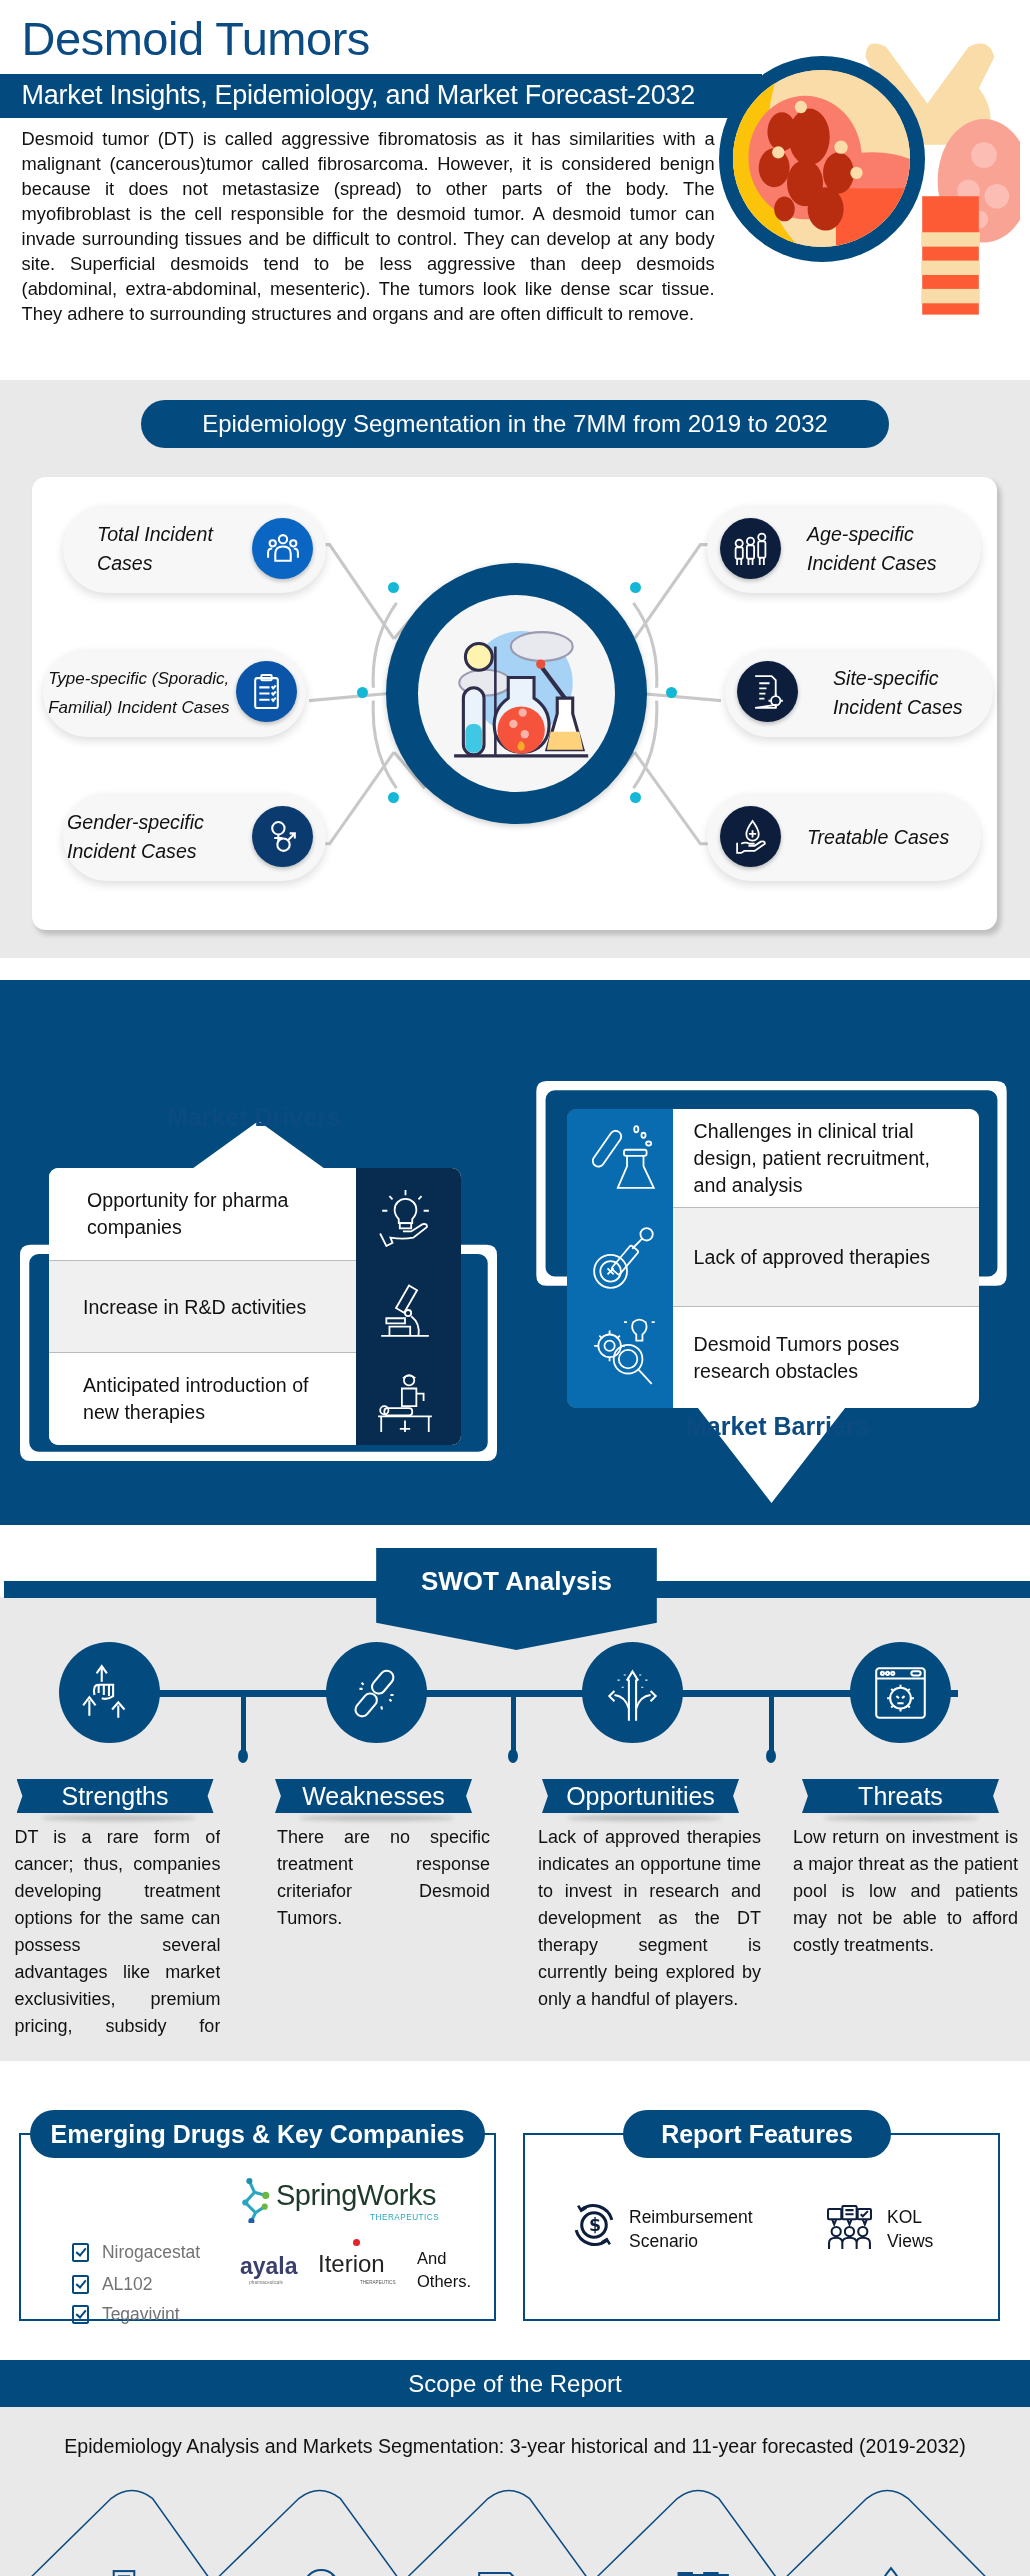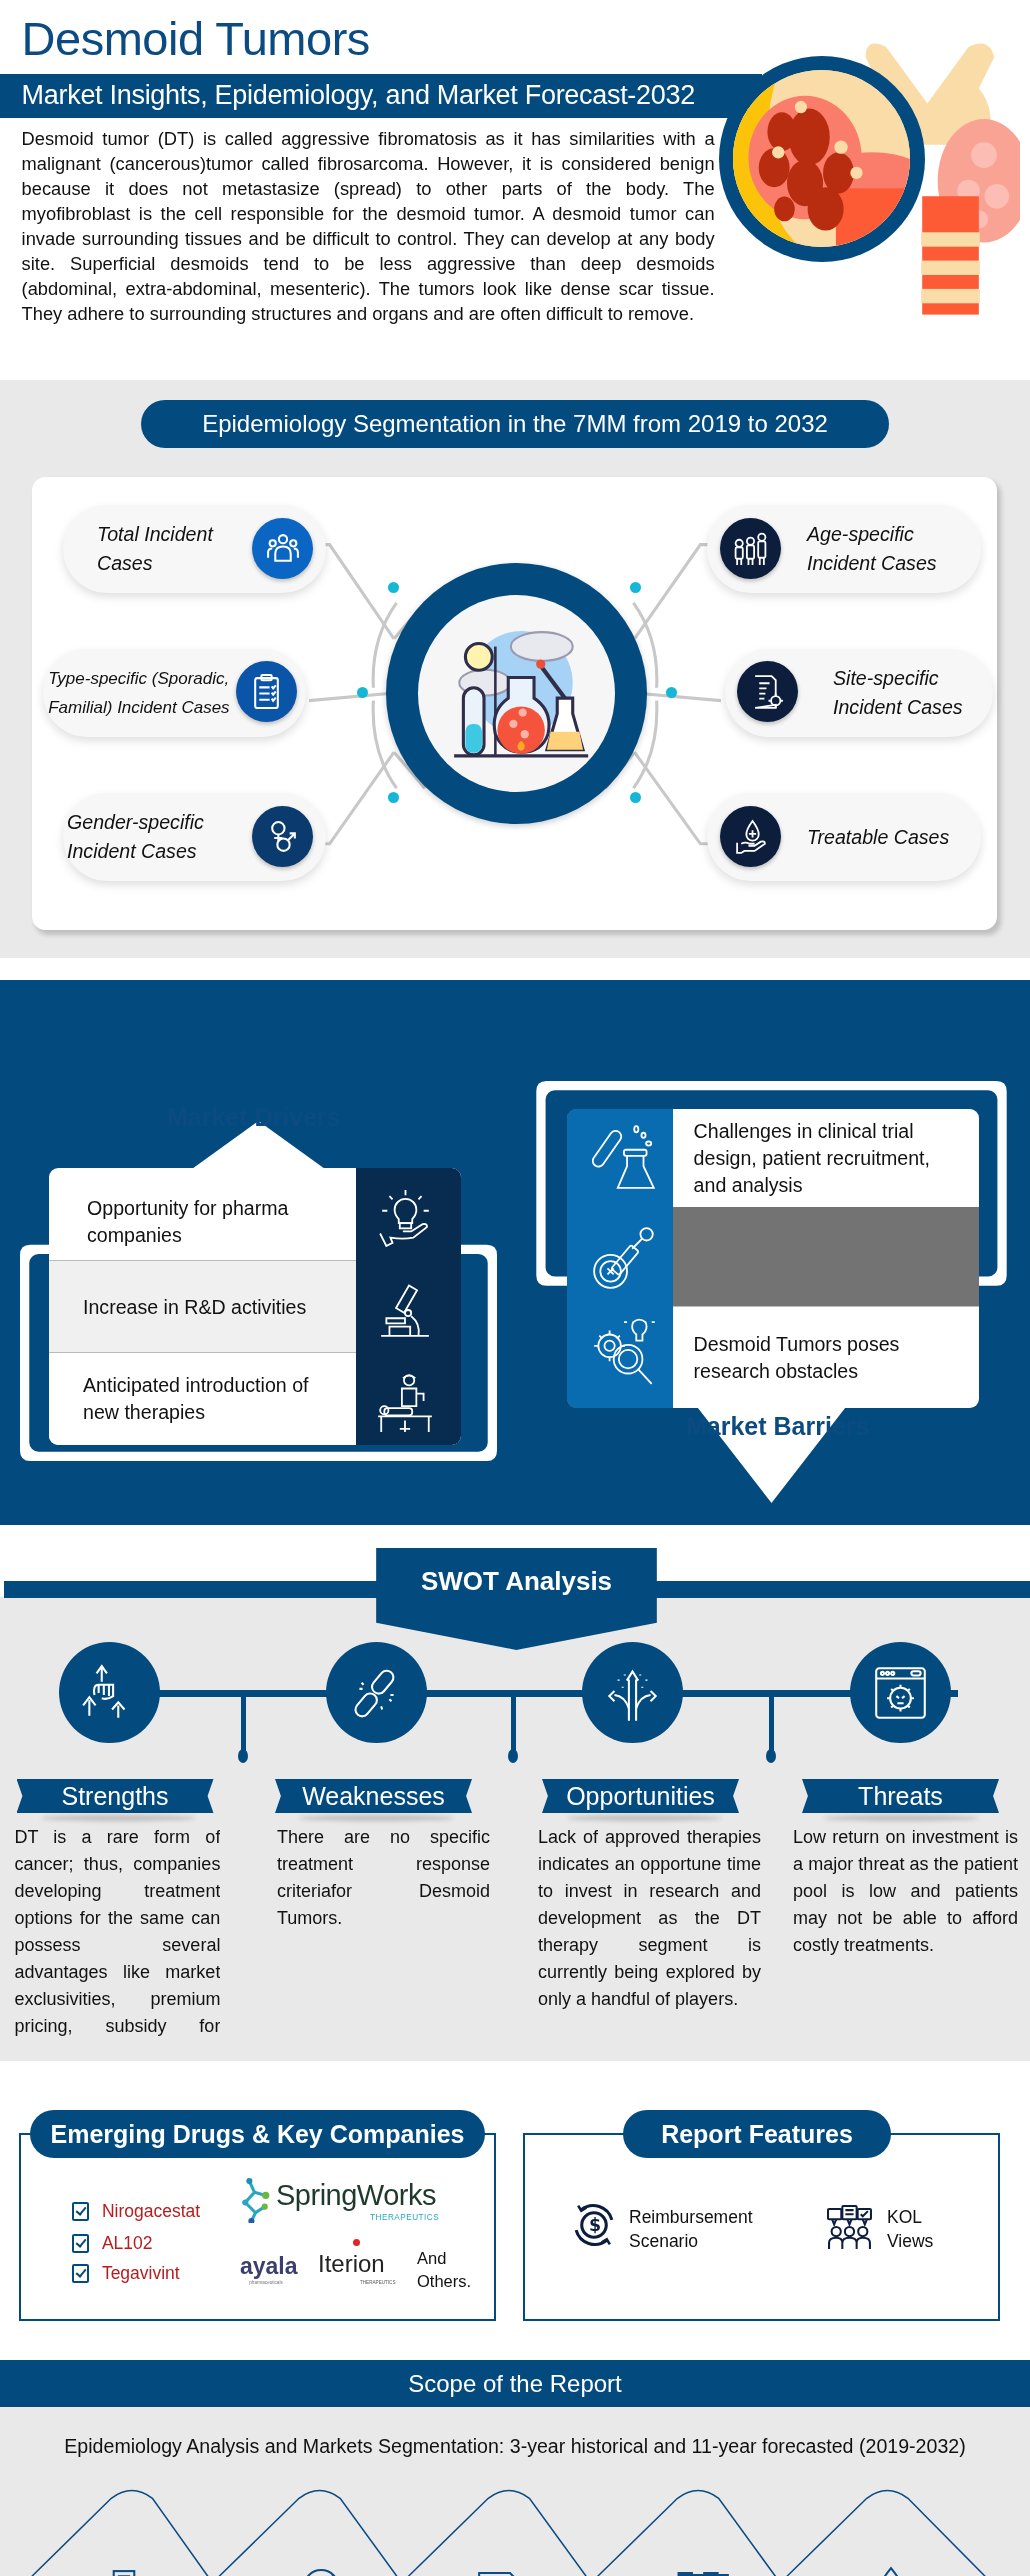--- a/index.html
+++ b/index.html
@@ -34,21 +34,21 @@
   .swot-line { left: 4.1px; top: 1581px; width: 1026px; height: 16.5px; background: #034b7e; }
   .swot-title { left: 376px; top: 1566px; width: 281px; text-align: center; color: #fff; font-size: 26px; font-weight: bold; }
   .swot-circle { position: absolute; width: 101px; height: 101px; border-radius: 50%; background: #034b7e; top: 1642px; display: flex; align-items: center; justify-content: center; }
   .swot-ribbon { position: absolute; top: 1779px; height: 34px; background: #034b7e; color: #fff; font-size: 25px; font-weight: normal; display: flex; align-items: center; justify-content: center; clip-path: polygon(0 0, 100% 0, 97% 50%, 100% 100%, 0 100%, 3% 50%); }
   .swot-shadow { position: absolute; top: 1815px; height: 6.2px; border-radius: 50%; background: rgba(0,0,0,0.18); filter: blur(2.1px); }
   .swot-text { position: absolute; top: 1824px; font-size: 18px; line-height: 27px; text-align: justify; color: #111; }
 
   
   .box { position: absolute; border: 2.1px solid #034b7e; border-top-width: 2.1px; background: #fff; }
   .pill { position: absolute; background: #034b7e; color: #fff; font-weight: bold; font-size: 25px; border-radius: 24px; display: flex; align-items: center; justify-content: center; }
-  .drug { position: absolute; display: flex; align-items: center; font-size: 17.5px; color: #b91c1c; }
+  .drug { position: absolute; display: flex; align-items: center; font-size: 17.5px; color: #737373; margin-top: 41px; }
   .chk { width: 16.5px; height: 18.5px; border: 2.1px solid #034b7e; border-radius: 2.1px; margin-right: 13.4px; position: relative; }
   .chk::after { content: ""; position: absolute; left: 4.1px; top: 1px; width: 4.1px; height: 8.2px; border: solid #034b7e; border-width: 0 2.1px 2.1px 0; transform: rotate(40deg); }
 
   
   .scope-band { left: 0; top: 2360px; width: 1030px; height: 47px; background: #034b7e; color: #fff; font-size: 24px; display: flex; align-items: center; justify-content: center; }
   .scope-bg { left: 0; top: 2407px; width: 1030px; height: 395px; background: #e9e9e9; }
   .scope-sub { left: 0; top: 2435px; width: 1030px; text-align: center; font-size: 19.6px; color: #111; }
 </style>
 </head>
 <body>
@@ -218,21 +218,21 @@
 </div>
 
 <div class="abs blue-sec"></div>
 
 <svg class="abs" style="left:19.6px;top:1121px" width="477" height="340" viewBox="0 0 926 660">
   <path d="M0 260 Q0 240 20 240 L130 240 L463 0 L796 240 L906 240 Q926 240 926 260 L926 640 Q926 660 906 660 L20 660 Q0 660 0 640 Z" fill="#fff"></path>
   <rect x="18" y="258" width="890" height="384" rx="18" fill="#034b7e"></rect>
 </svg>
 <div class="hdr-blue" style="left:167px;top:1103px">Market Drivers</div>
 <div class="abs" style="left:49px;top:1168px;width:412px;height:277px;background:#fff;border-radius:9.3px;overflow:hidden">
-  <div class="db-row" style="left:0;top:8px;width:307px;height:92px;background:#fff;padding-left:38px">
+  <div class="db-row" style="left:0;top:0;width:307px;height:92px;background:#fff;padding-left:38px">
       <span style="width:216px">Opportunity for pharma companies</span>
     </div>
   <div class="db-row" style="left:0;top:92px;width:307px;height:93px;background:#f0f0f0;padding-left:34px;border-top:1.5px solid #bbb">
       <span>Increase in R&amp;D activities</span>
     </div>
   <div class="db-row" style="left:0;top:184px;width:307px;height:93px;background:#fff;padding-left:34px;border-top:1.5px solid #bbb">
       <span style="width:227px">Anticipated introduction of new therapies</span>
     </div>
   <div class="abs" style="left:307px;top:0;width:105px;height:277px;background:#082c4f">
     <svg class="abs" style="left:20.6px;top:21.6px" width="57" height="57" viewBox="0 0 110 110" fill="none" stroke="#fff" stroke-width="3.5">
@@ -285,20 +285,23 @@
         <circle cx="34" cy="60" r="10"></circle>
         <path d="M34 30 V38 M34 82 V90 M4 60 H12 M56 60 H64 M14 40 L20 46 M54 40 L48 46"></path>
         <circle cx="70" cy="86" r="28"></circle>
         <circle cx="70" cy="86" r="18"></circle>
         <path d="M90 106 L116 134"></path>
         <path d="M86 38 Q74 28 80 14 Q92 4 104 14 Q110 28 98 38 V50 H86 Z M92 0 V-6 M116 14 H122 M68 14 H62"></path>
       </svg>
   </div>
   <div class="db-row" style="left:106px;top:0;width:306px;height:98px;background:#fff;padding-left:20.6px">
       <span style="width:268px">Challenges in clinical trial design, patient recruitment, and analysis</span>
+    </div>
+  <div class="db-row" style="left:106px;top:98px;width:306px;height:99px;background:#f0f0f0;padding-left:20.6px;border-top:1.5px solid #bbb">
+      <span>Lack of approved therapies</span>
     </div>
   <div class="db-row" style="left:106px;top:197px;width:306px;height:102px;background:#fff;padding-left:20.6px;border-top:1.5px solid #bbb">
       <span style="width:237px">Desmoid Tumors poses research obstacles</span>
     </div>
 </div>
 
 <div class="abs swot-bg"></div>
 <div class="abs swot-line"></div>
 <svg class="abs" style="left:376px;top:1548px" width="281" height="103" viewBox="0 0 545 200">
   <path d="M0 0 H545 V145 L272 198 L0 145 Z" fill="#034b7e"></path>

